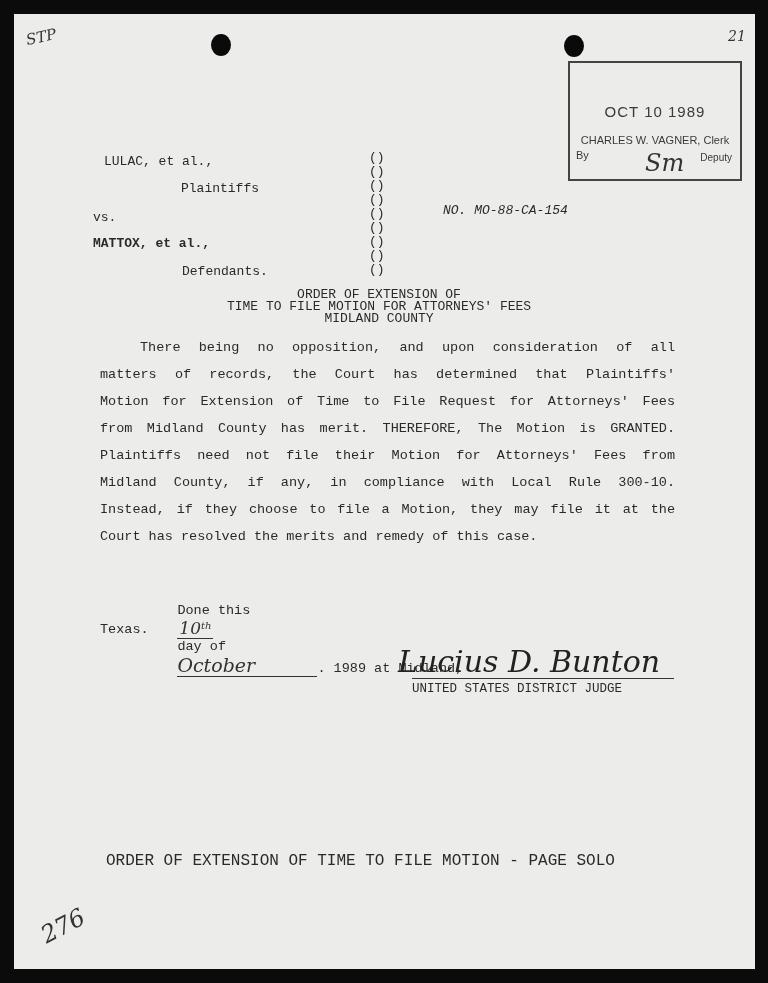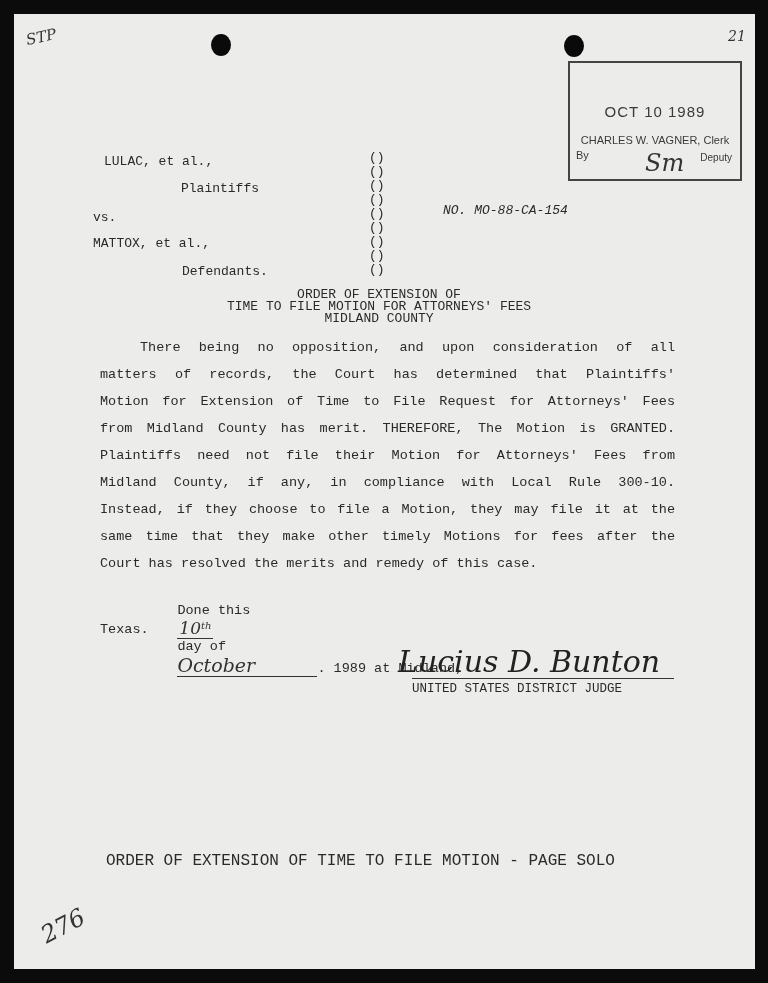--- a/index.html
+++ b/index.html
@@ -69,21 +69,21 @@
     <div class="date">OCT 10 1989</div>
     <div class="clerk">CHARLES W. VAGNER, Clerk</div>
     <div class="by">By</div>
     <div class="sig hand">Sm</div>
     <div class="deputy">Deputy</div>
   </div>
 
   <div class="abs mono" style="left:90px; top:140px;">LULAC, et al.,</div>
   <div class="abs mono" style="left:167px; top:167px;">Plaintiffs</div>
   <div class="abs mono" style="left:79px; top:196px;">vs.</div>
-  <div class="abs mono" style="left:79px; top:222px;">MATTOX, et al.,</div>
+  <div class="abs mono" style="left:79px; top:222px;font-weight:bold;">MATTOX, et al.,</div>
   <div class="abs mono" style="left:168px; top:250px;">Defendants.</div>
   <div class="parens mono" style="white-space:pre;">()
 ()
 ()
 ()
 ()
 ()
 ()
 ()
 ()</div>
@@ -96,21 +96,20 @@
   </div>
 
   <div class="body-text mono">
     <div class="line indent">There being no opposition, and upon consideration of all</div>
     <div class="line">matters of records, the Court has determined that Plaintiffs'</div>
     <div class="line">Motion for Extension of Time to File Request for Attorneys' Fees</div>
     <div class="line">from Midland County has merit. THEREFORE, The Motion is GRANTED.</div>
     <div class="line">Plaintiffs need not file their Motion for Attorneys' Fees from</div>
     <div class="line">Midland County, if any, in compliance with Local Rule 300-10.</div>
     <div class="line">Instead, if they choose to file a Motion, they may file it at the</div>
-    <div class="line">same time that they make other timely Motions for fees after the</div>
     <div class="line last">Court has resolved the merits and remedy of this case.</div>
   </div>
 
   <div class="abs mono" style="left:131px; top:574px; font-size:13.5px;">
     <span>Done this</span>
     <span class="blank" style="width:36px;"><span class="hand" style="font-size:17px;">10</span><sup class="hand" style="font-size:10px;">th</sup></span>
     <span>day of</span>
     <span class="blank" style="width:140px; text-align:left;"><span class="hand" style="font-size:19px;">October</span></span><span>. 1989 at Midland,</span>
   </div>
   <div class="abs mono" style="left:86px; top:608px; font-size:13.5px;">Texas.</div>

